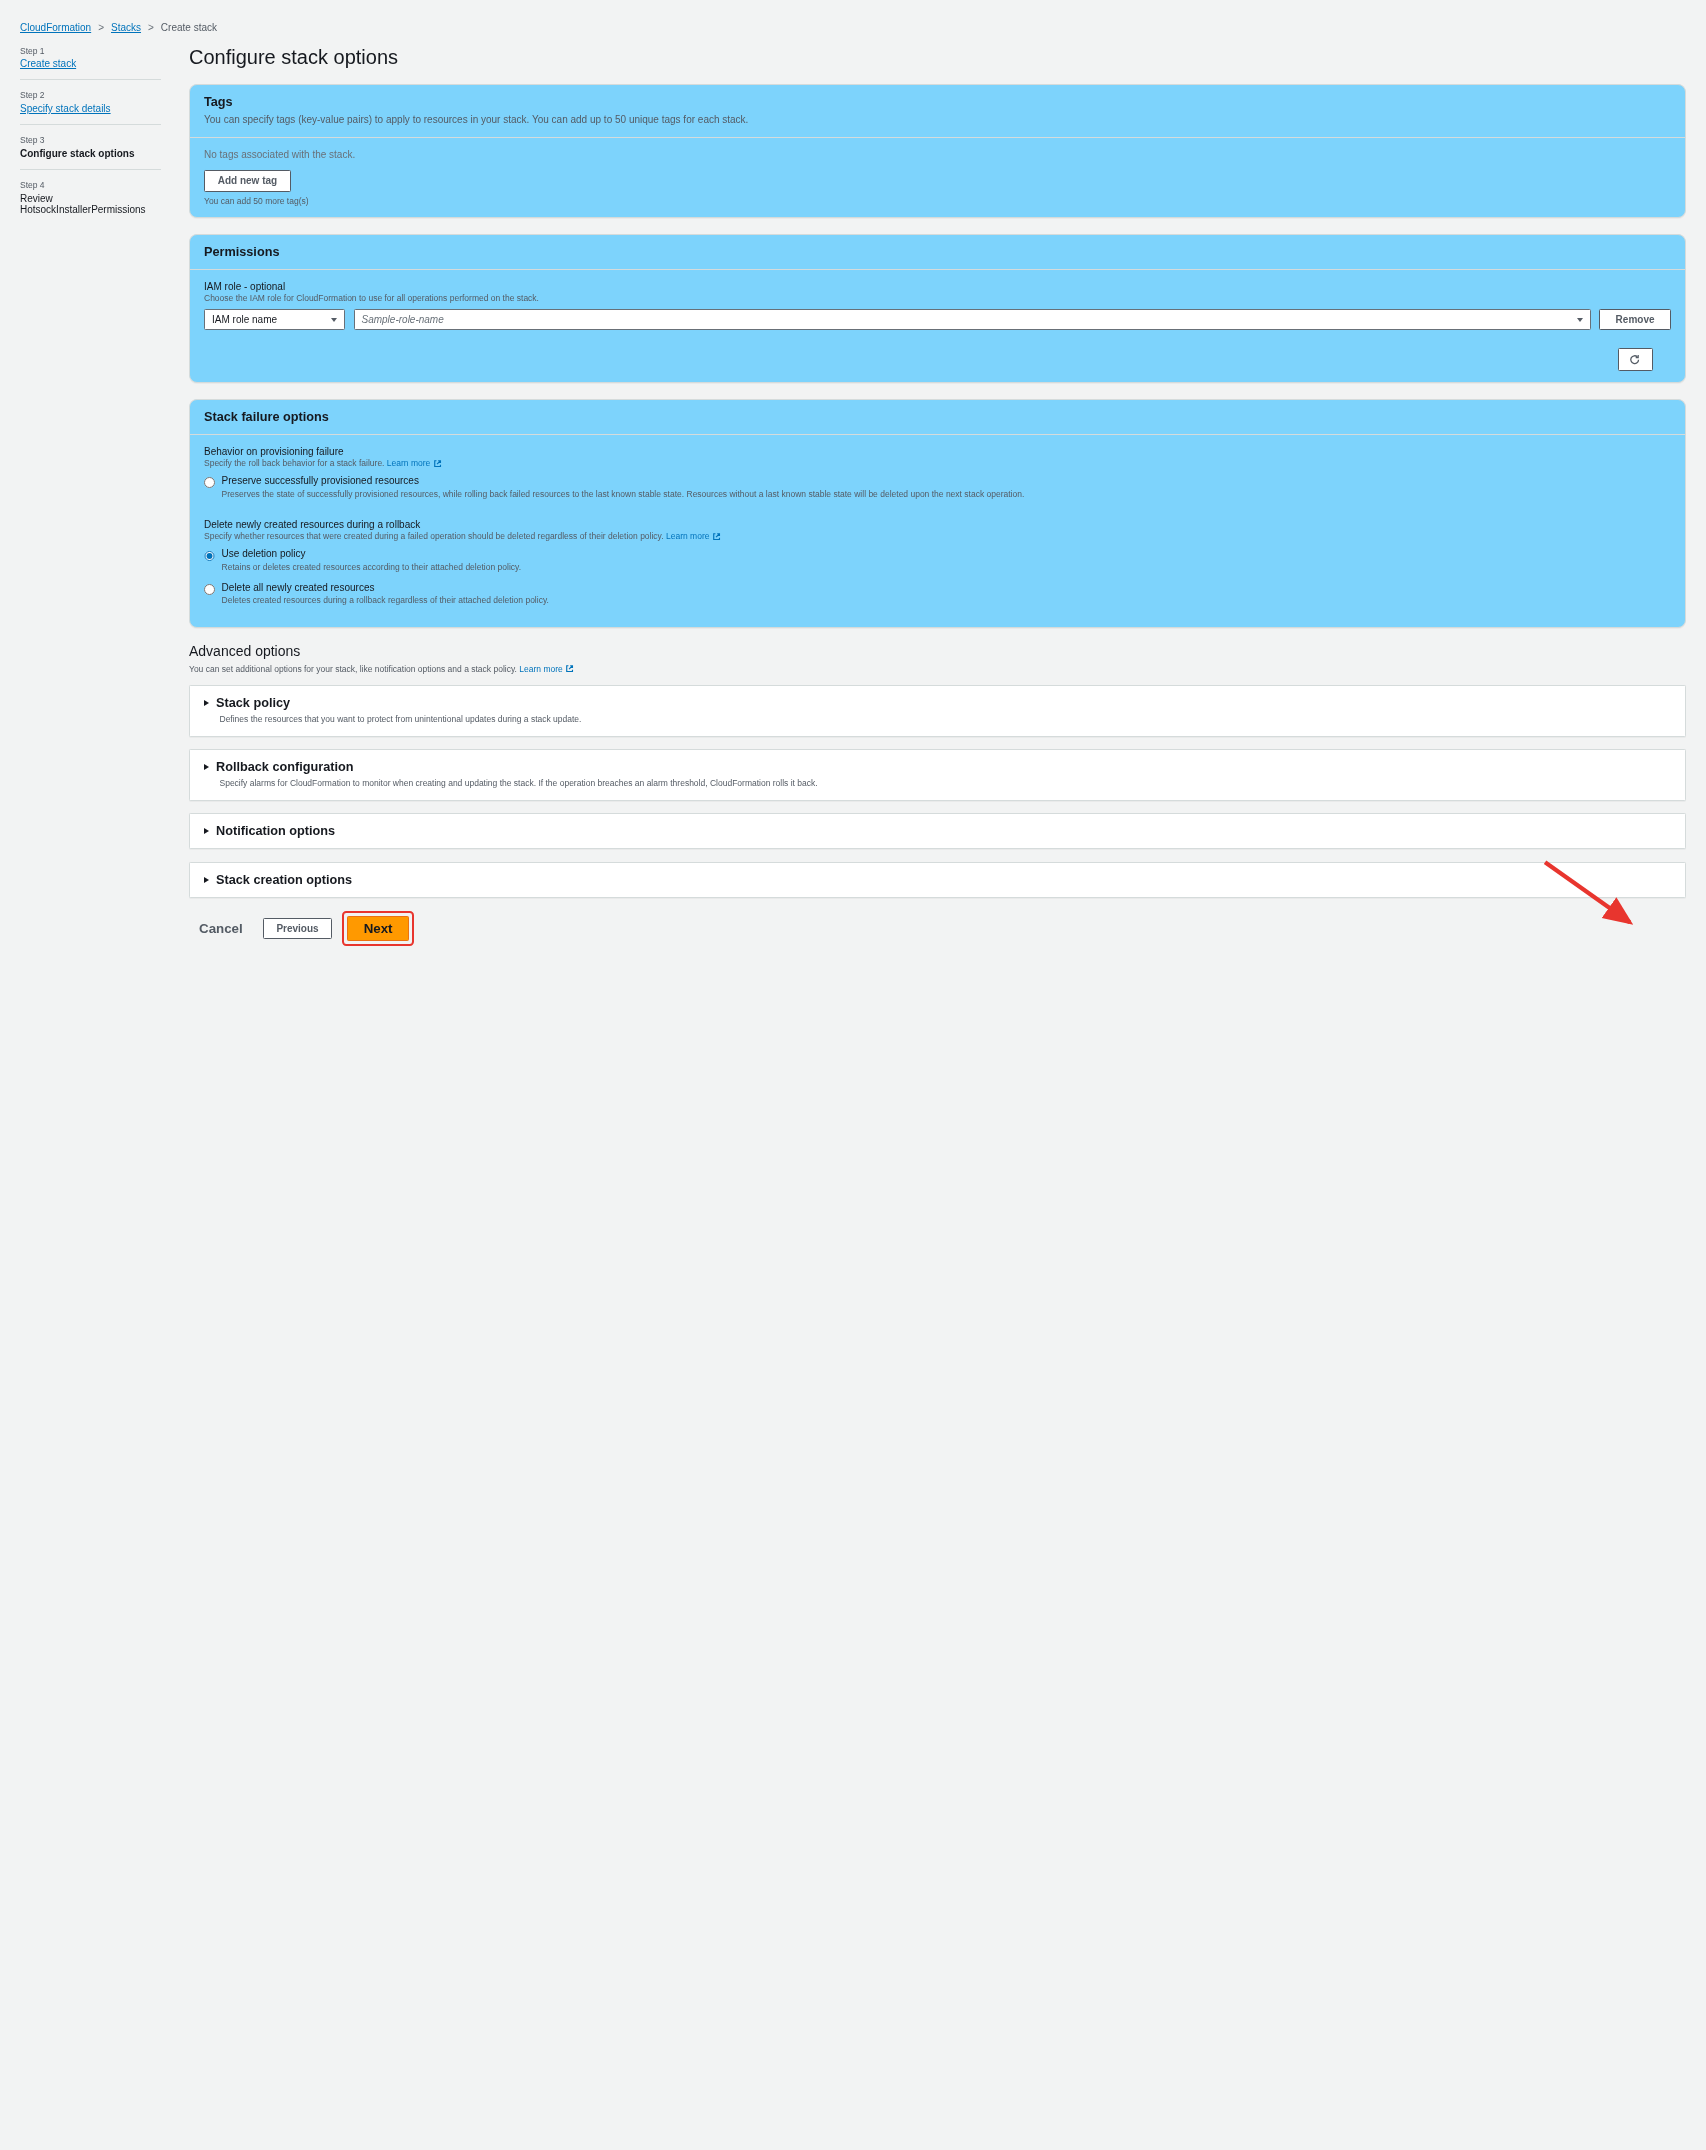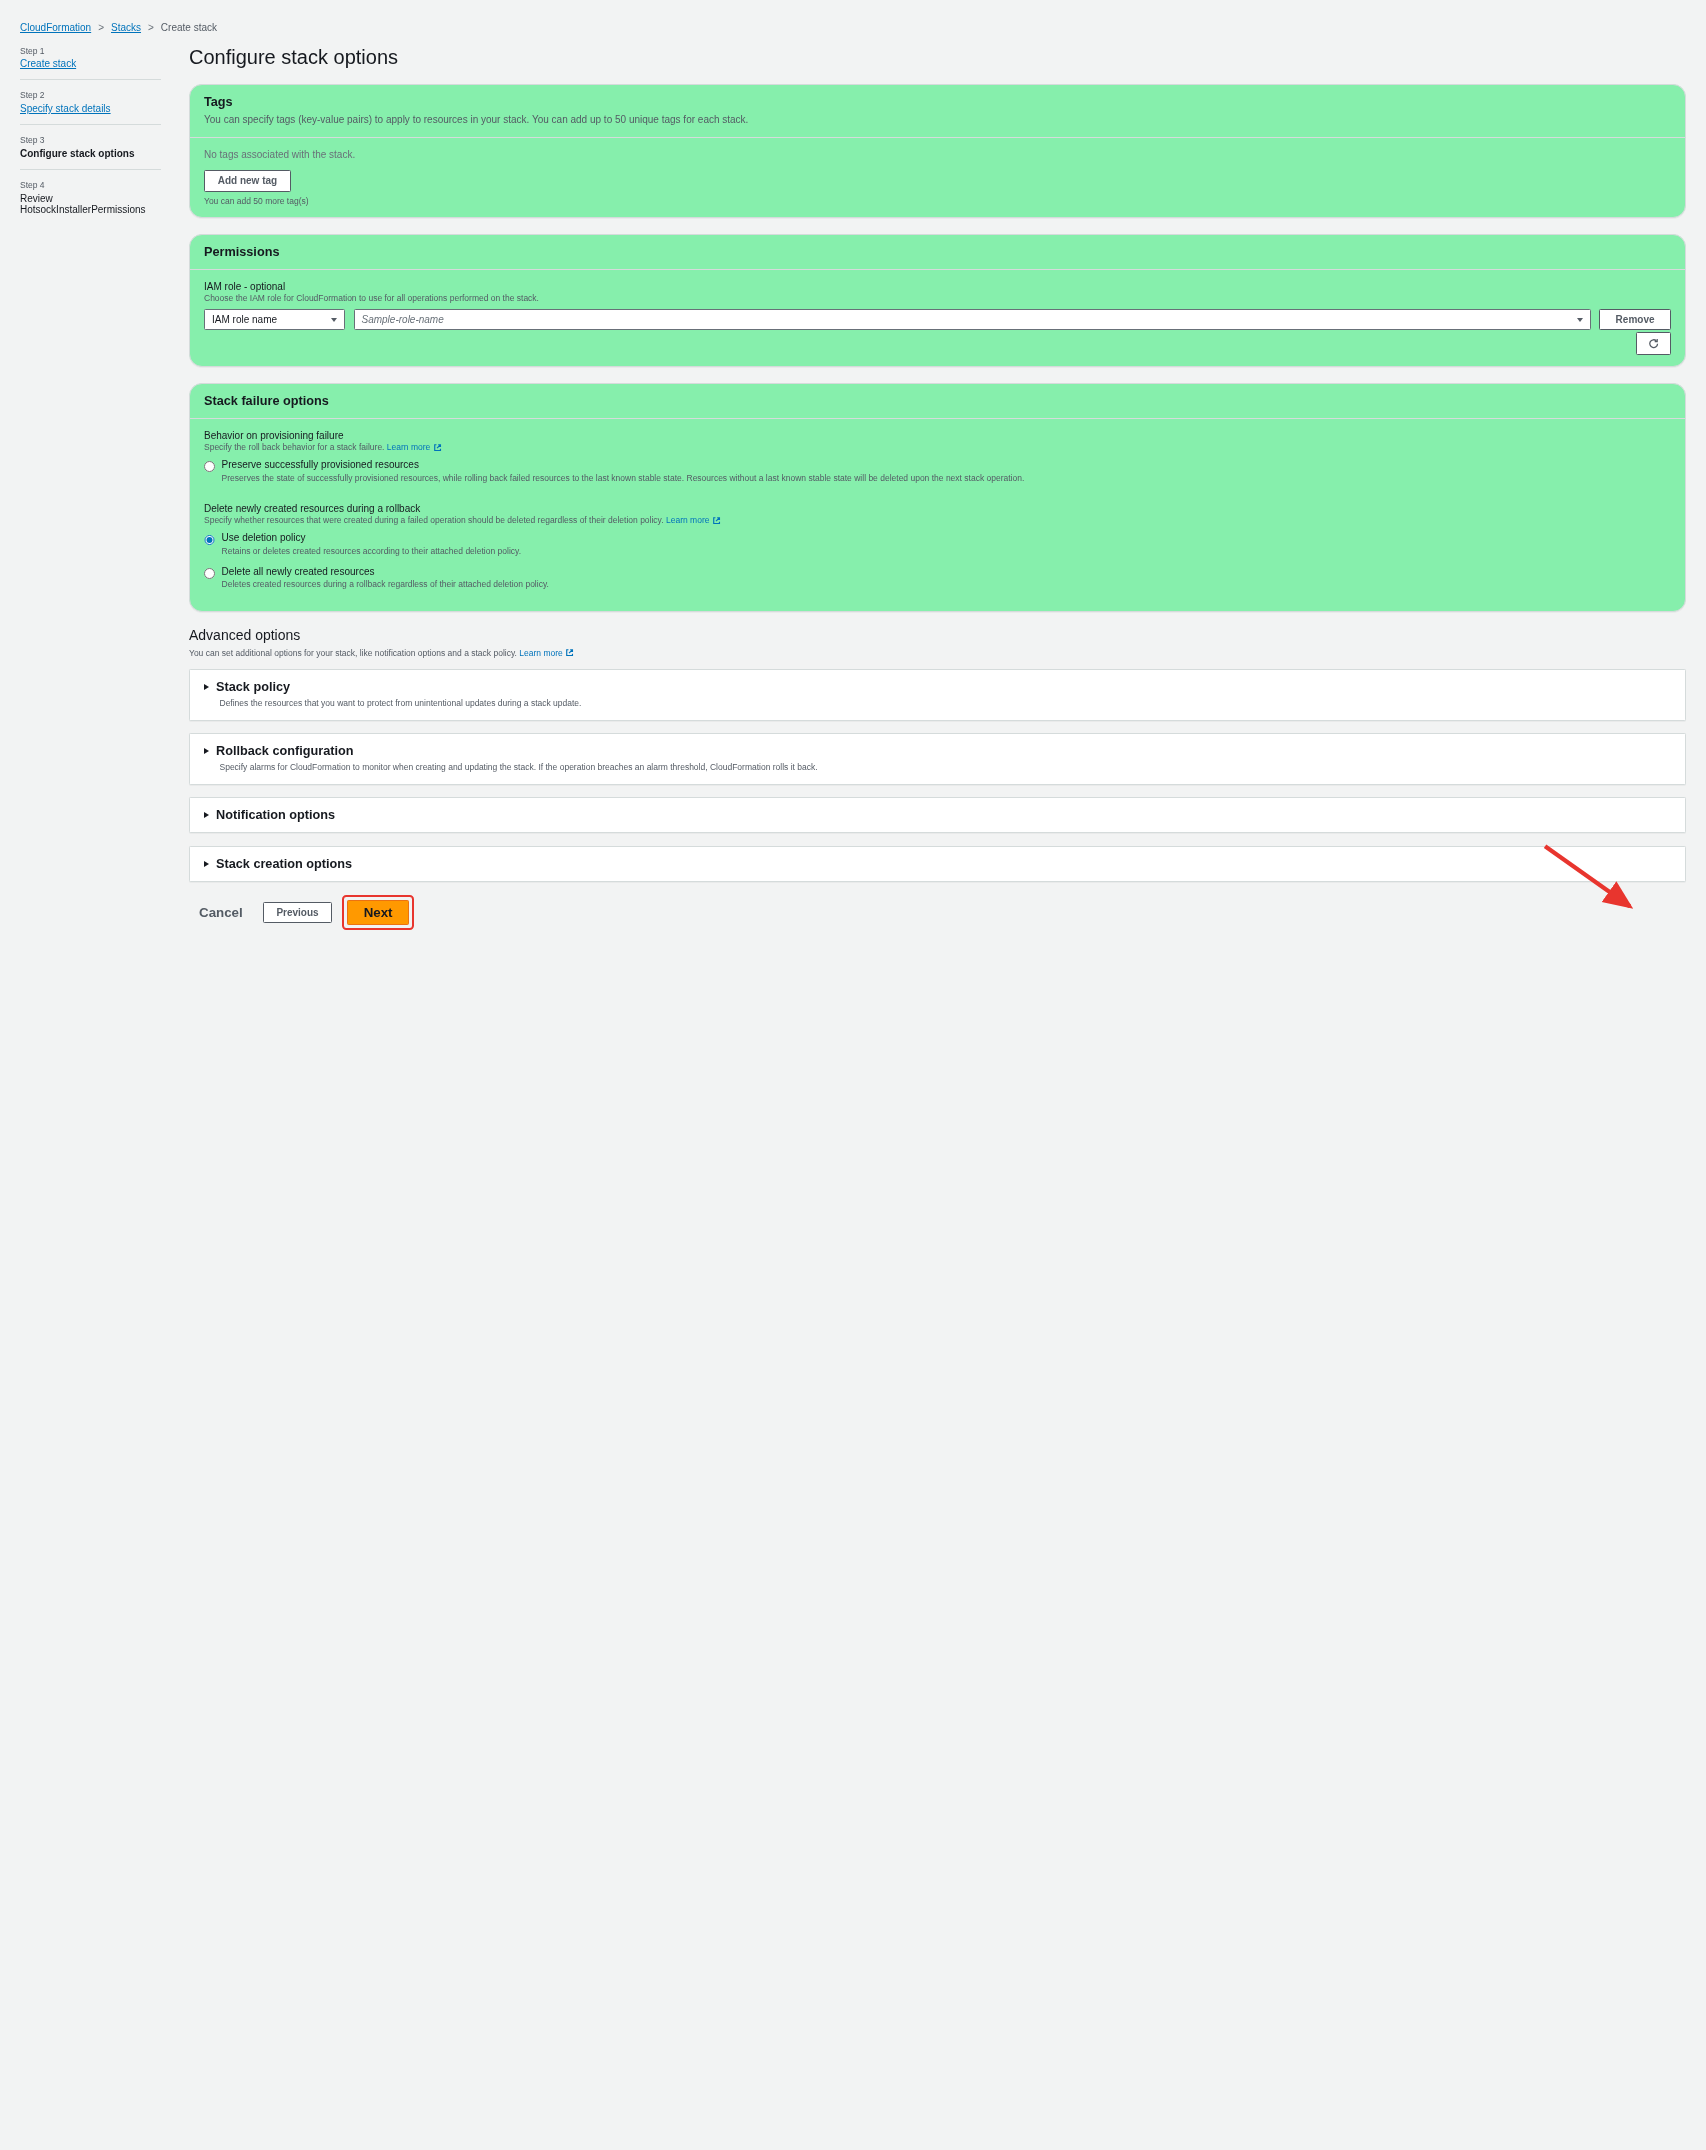--- a/index.html
+++ b/index.html
@@ -28,23 +28,23 @@
   .side { width: 141px; flex-shrink: 0; }
   .step { padding-bottom: 10px; border-bottom: 0.7px solid #d5dbdb; margin-bottom: 10px; }
   .step:last-child { border-bottom: none; }
   .step-label { font-size: 8.5px; color: #545b64; margin-bottom: 2.8px; }
   .step-link { color: #0073bb; text-decoration: underline; font-size: 10px; }
   .step-current { font-weight: 700; font-size: 10px; }
   .step-plain { font-size: 10px; color: #16191f; }
   .main { flex: 1; min-width: 0; }
   h1 { font-size: 20px; font-weight: 400; margin-bottom: 15.5px; }
   .panel {
-    background: #86efac;
+    background: #7dd3fc;
     border: 0.7px solid #d5dbdb;
-    border-radius: 13px;
+    border-radius: 8px;
     margin-bottom: 15.5px;
     box-shadow: 0 0.7px 0.7px rgba(0,0,0,0.04);
   }
   .panel-header {
     padding: 10px 14px;
     border-bottom: 0.7px solid #d5dbdb;
   }
   .panel-title { font-size: 12.7px; font-weight: 700; }
   .panel-sub { font-size: 10px; color: #545b64; margin-top: 2.8px; line-height: 1.5; }
   .panel-body { padding: 11.3px 14px; }
@@ -79,21 +79,21 @@
   }
   .select-small { width: 141px; }
   .select-large { flex: 1; }
   .select .placeholder { color: #687078; font-style: italic; }
   .caret {
     width: 0; height: 0;
     border-left: 3.5px solid transparent;
     border-right: 3.5px solid transparent;
     border-top: 4.2px solid #545b64;
   }
-  .col-right { display: flex; flex-direction: column; gap: 2px; align-items: flex-end; }
+  .col-right { display: flex; flex-direction: column; gap: 18px; align-items: center; }
   .icon-btn {
     border: 0.7px solid #545b64;
     background: #fff;
     width: 35px; height: 22.6px;
     display: inline-flex;
     align-items: center;
     justify-content: center;
     cursor: pointer;
     border-radius: 1.4px;
   }

